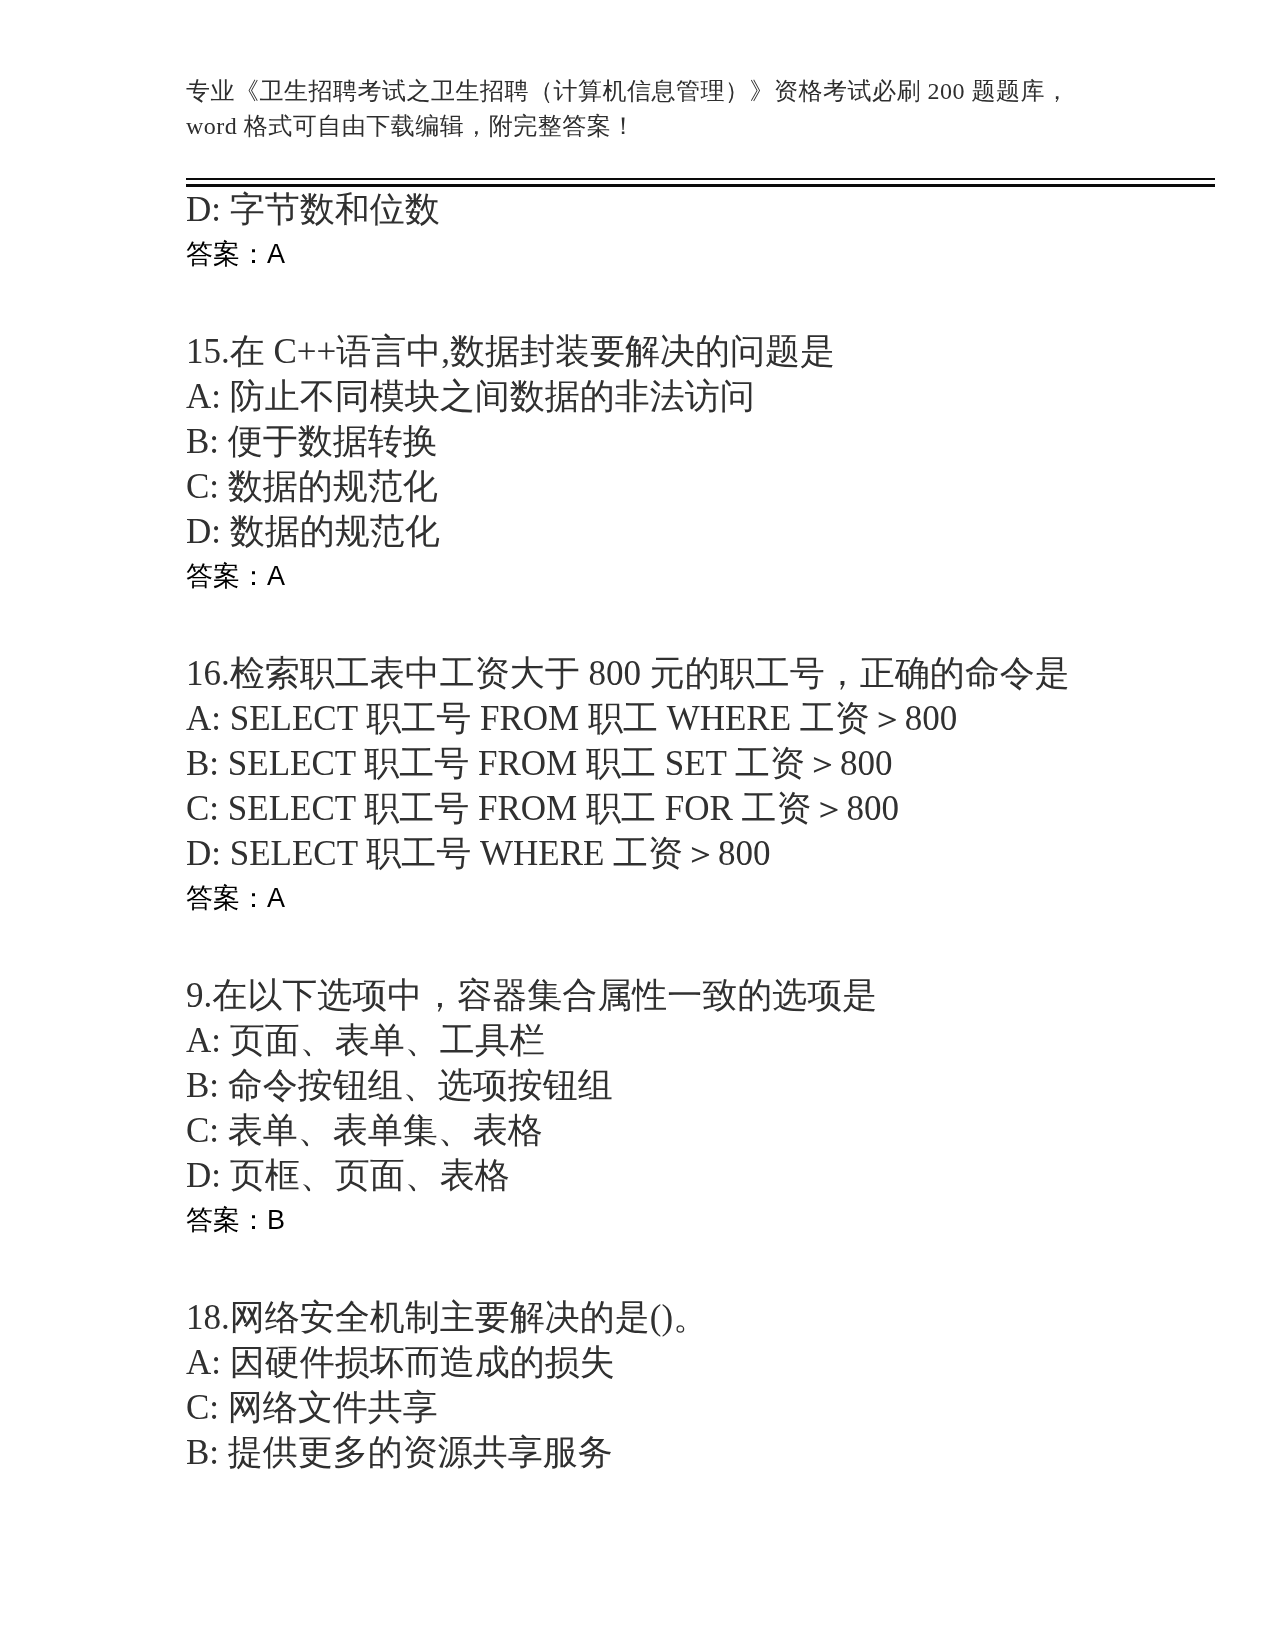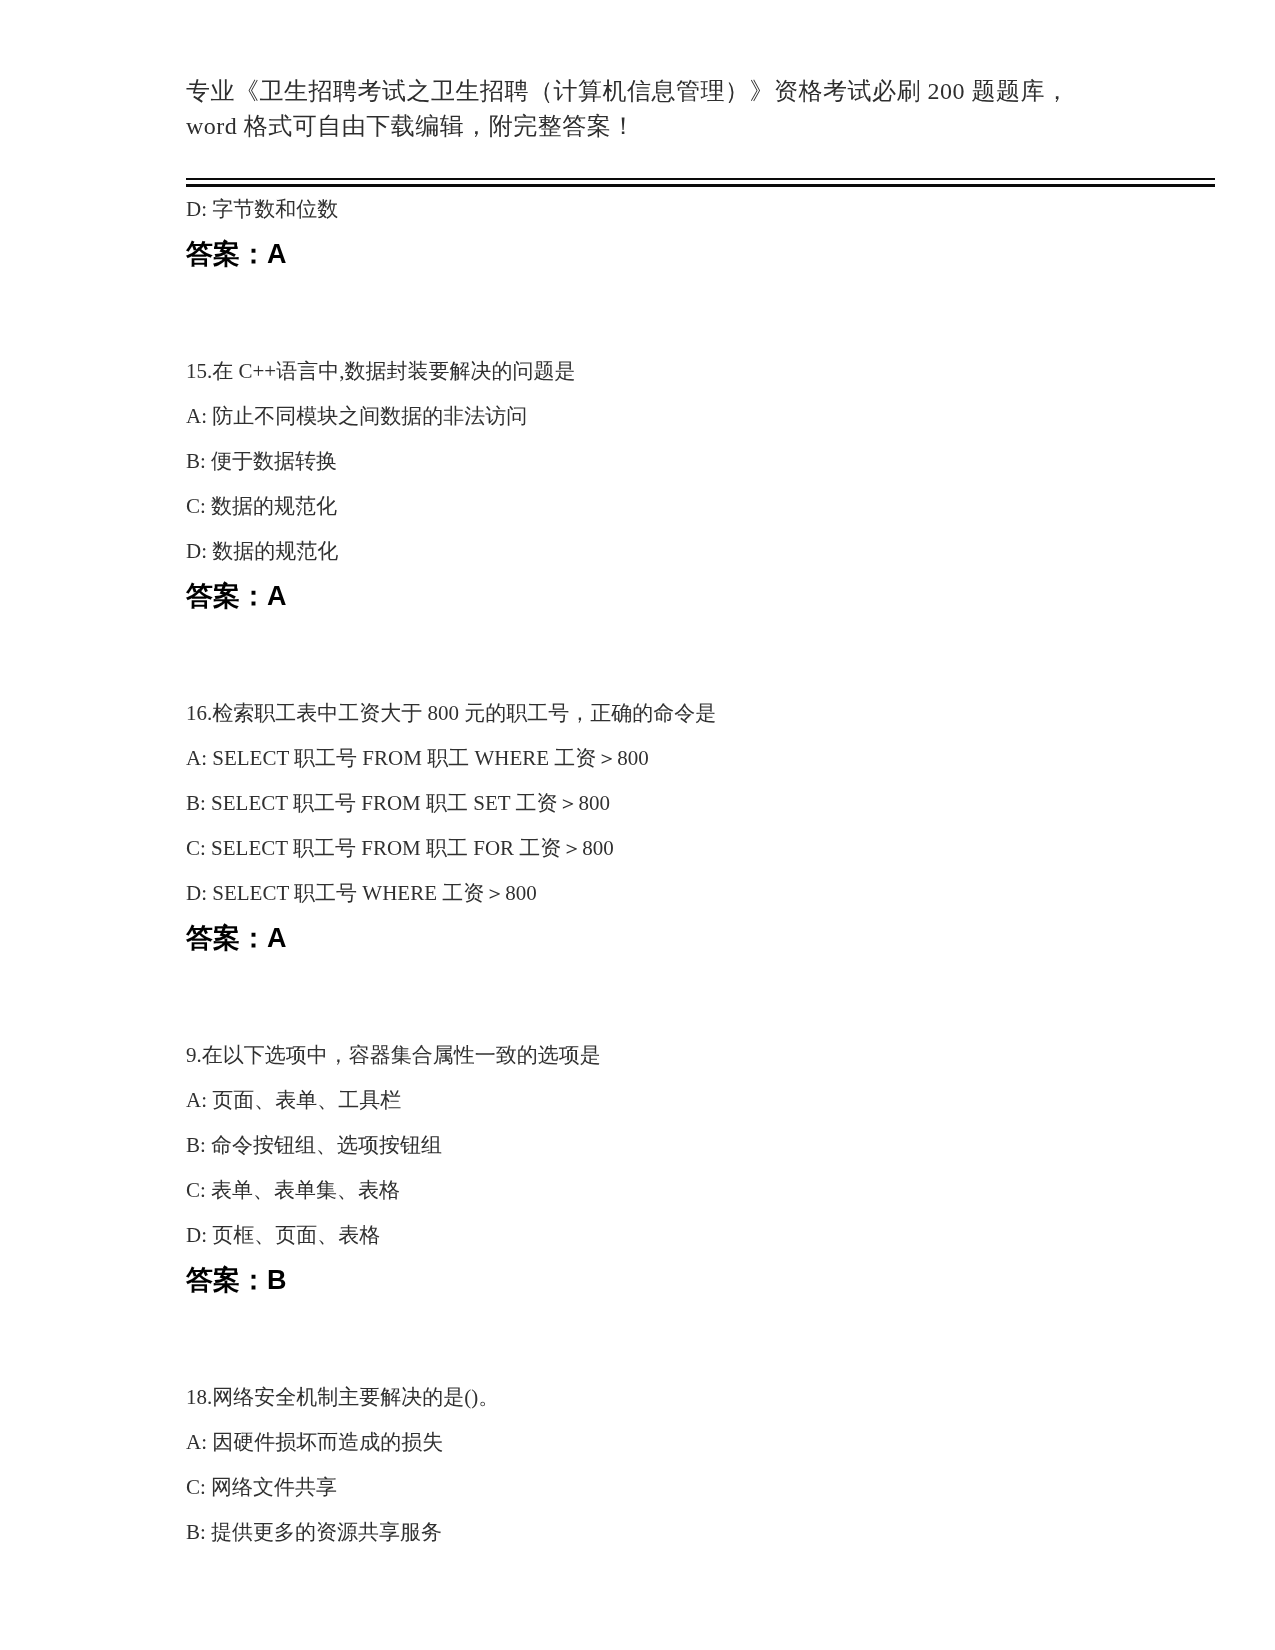--- a/index.html
+++ b/index.html
@@ -32,33 +32,33 @@
   }
   .divider {
     margin-top: 34px;
     height: 4px;
     border-top: 2px solid #0a0a0a;
     border-bottom: 3px solid #0a0a0a;
     width: 100%;
   }
   .doc-body p {
     margin: 0;
-    font-size: 21px;
+    font-size: 35px;
     line-height: 45px;
     color: #303030;
     white-space: nowrap;
   }
   .doc-body p.answer {
     font-family: "Liberation Sans", "DejaVu Sans", sans-serif;
-    font-weight: 700;
+    font-weight: 400;
     font-size: 27px;
     color: #000000;
   }
   .question {
-    margin-top: 72px;
+    margin-top: 52px;
   }
 </style>
 </head>
 <body>
 
 <div class="page">
 
   <header class="doc-header">
     <p>专业《卫生招聘考试之卫生招聘（计算机信息管理）》资格考试必刷 200 题题库，</p>
     <p>word 格式可自由下载编辑，附完整答案！</p>

